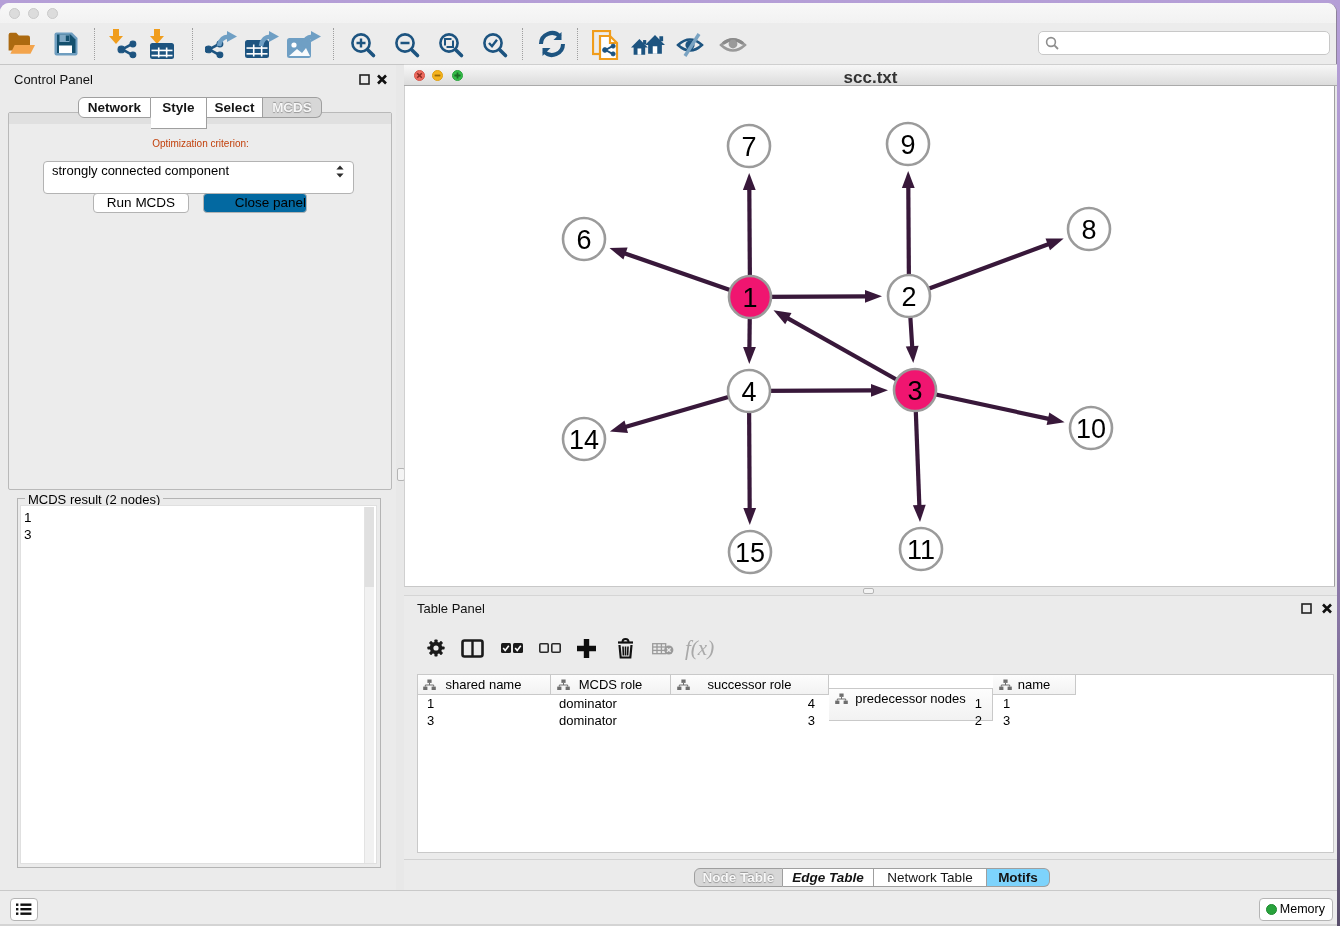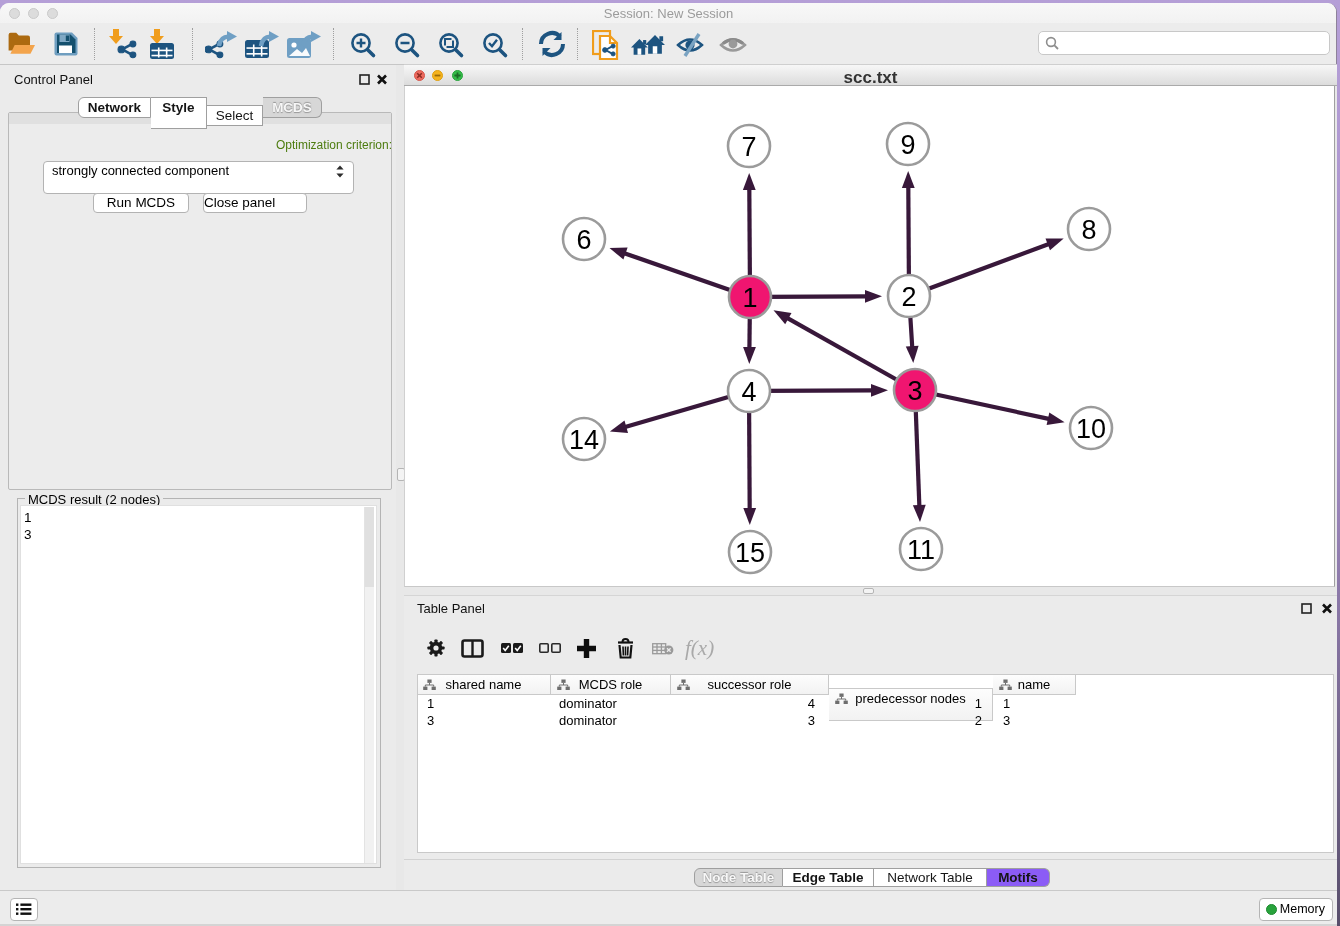--- a/index.html
+++ b/index.html
@@ -2,21 +2,20 @@
 <html><head><meta charset="utf-8"><style>
 *{margin:0;padding:0;box-sizing:border-box}
 body{width:1340px;height:926px;background:linear-gradient(180deg,#b59fd7 0%,#a78fc9 45%,#584e6b 100%);font-family:"Liberation Sans",sans-serif;overflow:hidden;position:relative}
 .abs{position:absolute}
 </style></head><body>
 <div class="abs" style="left:0;top:3px;width:1337px;height:923px;background:#ececec;border-radius:9px 9px 0 0;overflow:hidden;border-right:1px solid #8d8299">
 <div class="abs" style="left:0;top:0;width:1337px;height:21px;background:linear-gradient(#f8f8f8,#f2f2f2);border-bottom:1px solid #dedede">
 <div class="abs" style="left:9px;top:5px;width:11px;height:11px;border-radius:50%;background:#dcdcdc;border:1px solid #c9c9c9"></div>
 <div class="abs" style="left:28px;top:5px;width:11px;height:11px;border-radius:50%;background:#dcdcdc;border:1px solid #c9c9c9"></div>
 <div class="abs" style="left:47px;top:5px;width:11px;height:11px;border-radius:50%;background:#dcdcdc;border:1px solid #c9c9c9"></div>
-<div class="abs" style="left:0;top:3px;width:1337px;text-align:center;font-size:13px;color:#9b9b9b">Session: New Session</div>
 </div>
 <div class="abs" style="left:0;top:20px;width:1337px;height:42px;background:#ececec;border-bottom:1px solid #c6c6c6">
 <svg style="position:absolute;left:7px;top:8px" width="32" height="26" viewBox="0 0 32 26">
         <path d="M1.6 19.5 V3.8 q0-2 2-2 h5.6 l2.6 2.8 h9.2 q2 0 2 2.2 V14 l-1.2 5.5 Z" fill="#ac6a10"></path>
         <path d="M3.4 22.7 L7.7 14 H28 L23.5 22.7 Z" fill="#f3a44c"></path>
       </svg>
       <svg style="position:absolute;left:54px;top:9px" width="24" height="24" viewBox="0 0 24 24">
         <path d="M2.5 0.5 h15.5 l5.5 5.5 v15.5 q0 2 -2 2 H2.5 q-2 0 -2-2 V2.5 q0-2 2-2 Z" fill="#6f9ec0"></path>
         <path d="M3 2.5 h13.5 l5 5 V21 H3 Z" fill="#14506e"></path>
         <rect x="5.5" y="2.5" width="10" height="7.5" fill="#7fa8c4"></rect>
@@ -149,29 +148,29 @@
       <rect x="1" y="1" width="9" height="9" fill="none" stroke="#222" stroke-width="1.6"></rect>
     </svg>
 <svg class="abs" style="left:376px;top:9px" width="12" height="11">
       <path d="M2 1.5 L10 9.5 M10 1.5 L2 9.5" stroke="#111" stroke-width="2.6"></path>
     </svg>
 <div class="abs" style="left:8px;top:47px;width:384px;height:378px;border:1px solid #b9b9b9;border-radius:2px;background:#ececec">
       <div style="height:11px;background:#e0e0e0"></div>
     </div>
 <div class="abs" style="left:78px;top:32px;width:73px;height:21px;background:#ffffff;border:1px solid #9f9f9f;border-radius:6px 0 0 6px;font-size:13.5px;font-weight:bold;text-align:center;line-height:19px;color:#151515;">Network</div>
 <div class="abs" style="left:151px;top:32px;width:56px;height:32px;background:#ffffff;border:1px solid #9f9f9f;border-left:none;font-size:13.5px;font-weight:bold;text-align:center;line-height:19px;color:#151515;">Style</div>
-<div class="abs" style="left:207px;top:32px;width:56px;height:21px;background:#ffffff;border:1px solid #9f9f9f;border-left:none;font-size:13.5px;font-weight:normal;text-align:center;line-height:19px;color:#151515;margin-top:8px;">Select</div>
+<div class="abs" style="left:207px;top:32px;width:56px;height:21px;background:#ffffff;border:1px solid #9f9f9f;border-left:none;font-size:13.5px;font-weight:bold;text-align:center;line-height:19px;color:#151515;">Select</div>
 <div class="abs" style="left:263px;top:32px;width:59px;height:21px;background:#d7d7d7;border:1px solid #9f9f9f;border-left:none;border-radius:0 6px 6px 0;font-size:13.5px;font-weight:bold;text-align:center;line-height:19px;color:#f7f7f7;text-shadow:0 1px 1px #979797,0 -1px 1px #979797;">MCDS</div>
-<div class="abs" style="left:9px;top:73px;width:383px;text-align:right;font-size:12px;color:#4d7c0f">Optimization criterion:</div>
+<div class="abs" style="left:9px;top:73px;width:383px;text-align:center;font-size:10px;color:#c2410c">Optimization criterion:</div>
 <div class="abs" style="left:43px;top:96px;width:311px;height:33px;background:#fff;border:1px solid #b3b3b3;border-radius:4px;font-size:13px;line-height:17px;color:#000;padding-left:8px">strongly connected component<svg width="10" height="13" style="position:absolute;right:8px;top:3px">
         <path d="M5 0.5 L8.6 4.4 H1.4 Z" fill="#2b2b2b"></path>
         <path d="M5 12.5 L1.4 8.6 H8.6 Z" fill="#2b2b2b"></path>
       </svg></div>
 <div class="abs" style="left:93px;top:128px;width:96px;height:20px;background:#fff;border:1px solid #b3b3b3;border-radius:4px;font-size:13.5px;text-align:center;line-height:18px;color:#000">Run MCDS</div>
-<div class="abs" style="left:203px;top:128px;width:104px;height:20px;background:#ffffff;border:1px solid #b3b3b3;border-radius:4px;font-size:13.5px;text-align:left;line-height:18px;color:#000">Close panel</div>
+<div class="abs" style="left:203px;top:128px;width:104px;height:20px;background:#0369a1;border:1px solid #b3b3b3;border-radius:4px;font-size:13.5px;text-align:right;line-height:18px;color:#000">Close panel</div>
 <div class="abs" style="left:17px;top:433px;width:364px;height:370px;border:1px solid #b4b4b4"></div>
 <div class="abs" style="left:25px;top:427px;background:#ebebeb;font-size:13px;padding:0 3px;color:#000">MCDS result (2 nodes)</div>
 <div class="abs" style="left:20px;top:440px;width:357px;height:359px;background:#fff;border:1px solid #e0e0e0">
       <div style="position:absolute;left:1px;top:4px;width:340px;font-size:13.5px;line-height:16.5px;padding-left:2px;color:#000">1<br>3</div>
       <div style="position:absolute;right:2px;top:1px;width:10px;height:356px;background:#f1f1f1;border-left:1px solid #e3e3e3">
         <div style="position:absolute;left:0;top:0;width:9px;height:80px;background:#e0e0e0"></div>
       </div>
     </div>
 </div>
 <div class="abs" style="left:397px;top:468px;width:8px;height:13px;background:#f4f4f4;border:1px solid #b5b5b5;border-radius:2px"></div>
@@ -365,23 +364,23 @@
 <div class="abs" style="left:371px;top:99px;width:40px;text-align:right;font-size:13px;line-height:17px;color:#000">4</div>
 <div class="abs" style="left:538px;top:99px;width:40px;text-align:right;font-size:13px;line-height:17px;color:#000">1</div>
 <div class="abs" style="left:599px;top:99px;font-size:13px;line-height:17px;color:#000">1</div>
 <div class="abs" style="left:23px;top:116px;font-size:13px;line-height:17px;color:#000">3</div>
 <div class="abs" style="left:155px;top:116px;font-size:13px;line-height:17px;color:#000">dominator</div>
 <div class="abs" style="left:371px;top:116px;width:40px;text-align:right;font-size:13px;line-height:17px;color:#000">3</div>
 <div class="abs" style="left:538px;top:116px;width:40px;text-align:right;font-size:13px;line-height:17px;color:#000">2</div>
 <div class="abs" style="left:599px;top:116px;font-size:13px;line-height:17px;color:#000">3</div>
 <div class="abs" style="left:0;top:263px;width:933px;height:1px;background:#d2d2d2"></div>
 <div class="abs" style="left:290px;top:272px;width:89px;height:19px;background:#d7d7d7;border:1px solid #9f9f9f;border-radius:6px 0 0 6px;font-size:13.5px;font-weight:bold;text-align:center;line-height:17px;color:#f7f7f7;text-shadow:0 1px 1px #979797,0 -1px 1px #979797;">Node Table</div>
-<div class="abs" style="left:379px;top:272px;width:91px;height:19px;background:#ffffff;border:1px solid #9f9f9f;border-left:none;font-size:13.5px;font-weight:bold;text-align:center;line-height:17px;color:#151515;">Edge Table</div>
+<div class="abs" style="left:379px;top:272px;width:91px;height:19px;background:#ffffff;border:1px solid #9f9f9f;border-left:none;font-size:13.5px;font-weight:bold;text-align:center;line-height:17px;color:#151515;font-style:italic;">Edge Table</div>
 <div class="abs" style="left:470px;top:272px;width:113px;height:19px;background:#ffffff;border:1px solid #9f9f9f;border-left:none;font-size:13.5px;font-weight:normal;text-align:center;line-height:17px;color:#151515;">Network Table</div>
-<div class="abs" style="left:583px;top:272px;width:63px;height:19px;background:#8b5cf6;border:1px solid #9f9f9f;border-left:none;border-radius:0 6px 6px 0;font-size:13.5px;font-weight:bold;text-align:center;line-height:17px;color:#151515;">Motifs</div>
+<div class="abs" style="left:583px;top:272px;width:63px;height:19px;background:#7dd3fc;border:1px solid #9f9f9f;border-left:none;border-radius:0 6px 6px 0;font-size:13.5px;font-weight:bold;text-align:center;line-height:17px;color:#151515;">Motifs</div>
 </div>
 <div class="abs" style="left:0;top:890px;width:1337px;height:36px;background:#ececec;border-top:1px solid #c9c9c9">
 <div class="abs" style="left:10px;top:7px;width:28px;height:23px;background:#fff;border:1px solid #b5b5b5;border-radius:4px">
       <svg width="16" height="13" style="position:absolute;left:5px;top:4px">
         <g fill="#111">
           <rect x="0" y="0.5" width="2.4" height="2.4"></rect>
           <rect x="0" y="5" width="2.4" height="2.4"></rect>
           <rect x="0" y="9.5" width="2.4" height="2.4"></rect>
           <rect x="4.4" y="0.5" width="11" height="2.4"></rect>
           <rect x="4.4" y="5" width="11" height="2.4"></rect>

